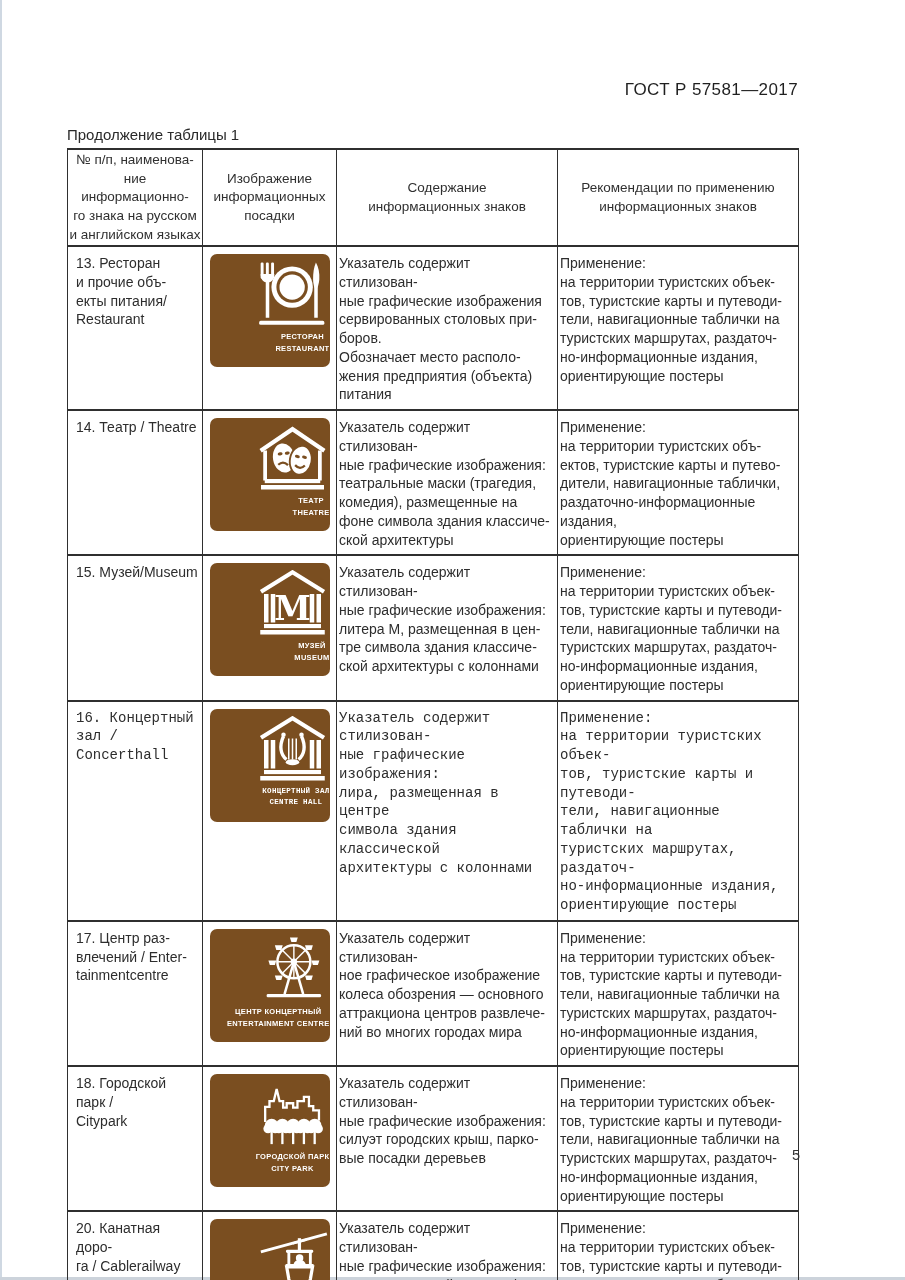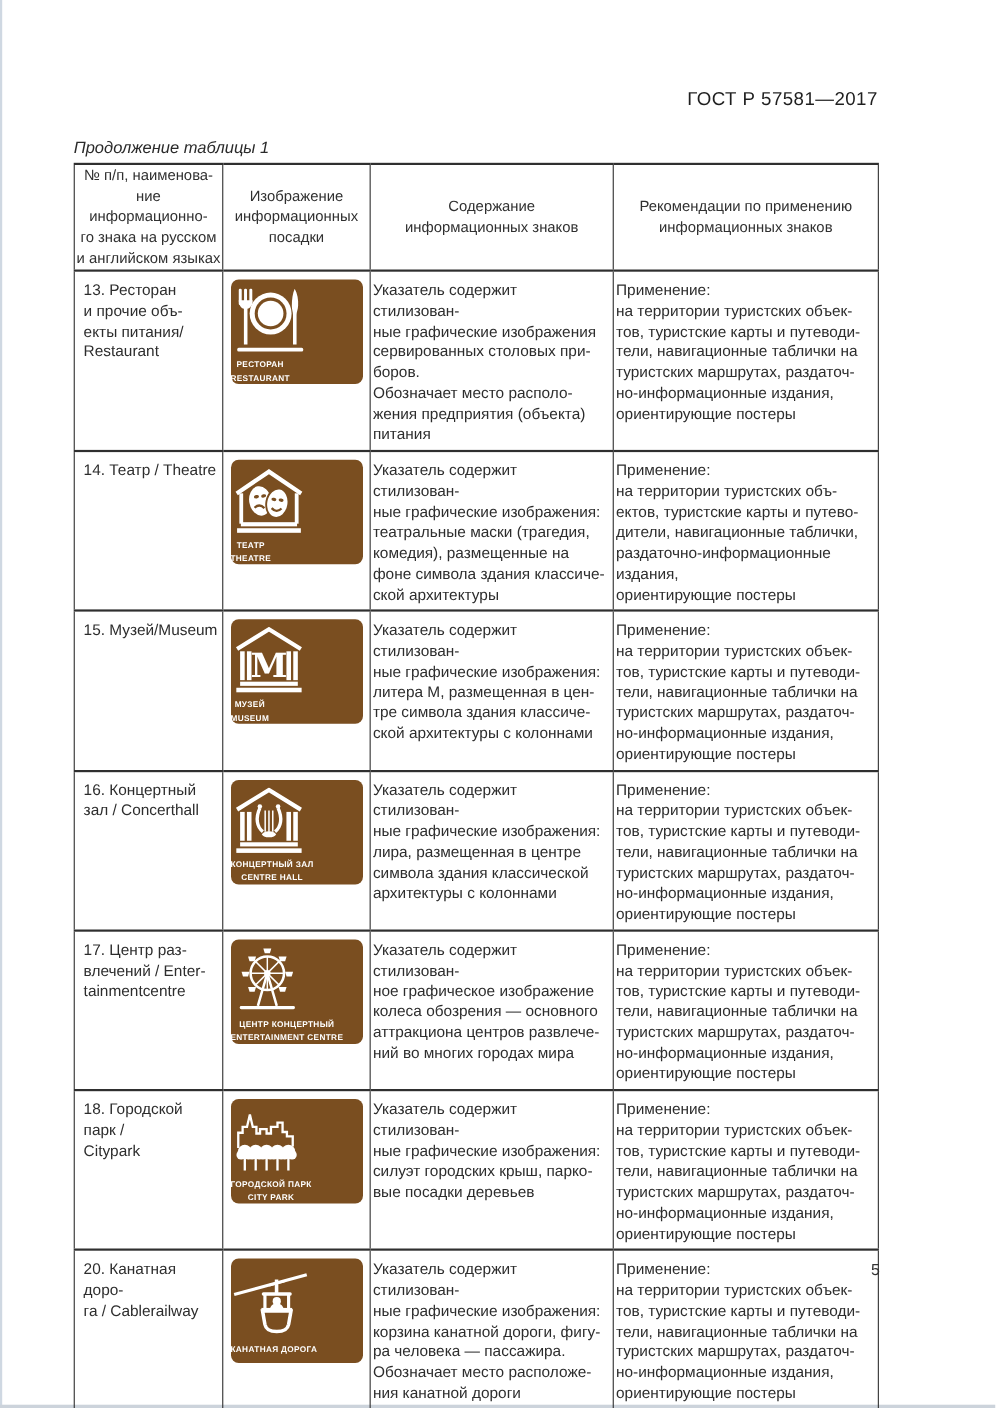--- a/index.html
+++ b/index.html
@@ -6,21 +6,21 @@
   body{
     width:905px;height:1280px;background:#ffffff;position:relative;
     font-family:"Liberation Sans","DejaVu Sans",sans-serif;color:#2d2d2d;
     overflow:hidden;
   }
   .edge-left{position:absolute;left:0;top:0;width:2px;height:1280px;background:#cfd8e2;}
   .edge-bottom{position:absolute;left:0;top:1277px;width:905px;height:3px;background:#ccd3db;}
 
   .doc-number{position:absolute;left:500px;top:80px;width:298px;text-align:right;
     font-size:17px;font-weight:normal;letter-spacing:.4px;color:#1f1f1f;}
-  .table-caption{position:absolute;left:67px;top:126px;font-size:15px;font-style:italic;color:#2a2a2a;}
+  .table-caption{position:absolute;left:67px;top:126px;font-size:15px;color:#2a2a2a;}
   .page-number{position:absolute;left:700px;top:1147px;width:100px;text-align:right;font-size:14.5px;color:#333;}
 
   table.gost{
     position:absolute;left:67px;top:148px;width:731px;
     border-collapse:collapse;table-layout:fixed;
   }
   .gost td,.gost th{
     border-left:1px solid var(--border-dark);
     border-right:1px solid var(--border-dark);
     border-top:2px solid var(--border-dark);
@@ -28,30 +28,30 @@
     vertical-align:top;
     font-weight:normal;
   }
   .col1{width:135px;}
   .col2{width:134px;}
   .col3{width:221px;}
   .col4{width:241px;}
   tr.hdr{height:74px;margin-left:26px;}
   tr.hdr th{vertical-align:middle;text-align:center;font-size:13.5px;line-height:1.38;color:#303030;}
   tr.r13{height:126px;} tr.r14{height:135px;} tr.r15{height:129px;}
-  tr.r16{height:129px;} tr.r17{height:131px;} tr.r18{height:134px;} tr.r19{height:137px;}
+  tr.r16{height:129px;font-family:Liberation Mono, monospace;} tr.r17{height:131px;} tr.r18{height:134px;} tr.r19{height:137px;}
 
   .ml{white-space:pre-line;}
   td.c1 .ml{padding:6px 3px 4px 7px;font-size:14px;line-height:1.34;}
   td.c3 .ml,td.c4 .ml{padding:6px 5px 4px 1px;font-size:14px;line-height:1.34;}
 
   td.c2{text-align:center;}
   .sign{
-    width:120px;height:95px;margin:6px auto 0;background:var(--sign-brown);
-    border-radius:7px;display:flex;flex-direction:column;align-items:flex-start;
+    width:120px;height:113px;margin:6px auto 0;background:var(--sign-brown);
+    border-radius:7px;display:flex;flex-direction:column;align-items:flex-end;
   }
   .sign .art{height:66px;margin-top:7px;display:block;}
   .slabel{margin-top:4px;color:#fff;font-size:7.5px;font-weight:bold;
     line-height:1.55;letter-spacing:.3px;text-align:center;white-space:nowrap;}
 </style>
 </head>
 <body>
 
 <div class="edge-left"></div>
 <div class="edge-bottom"></div>

